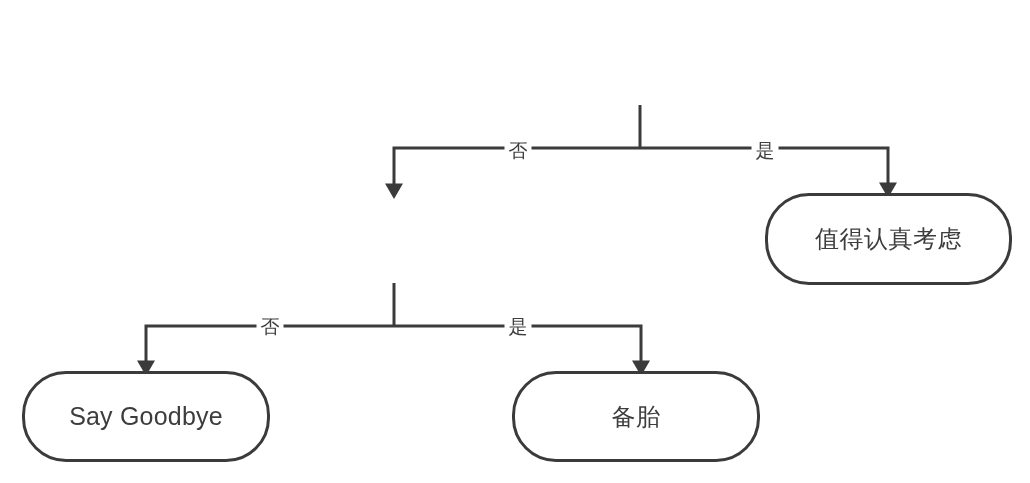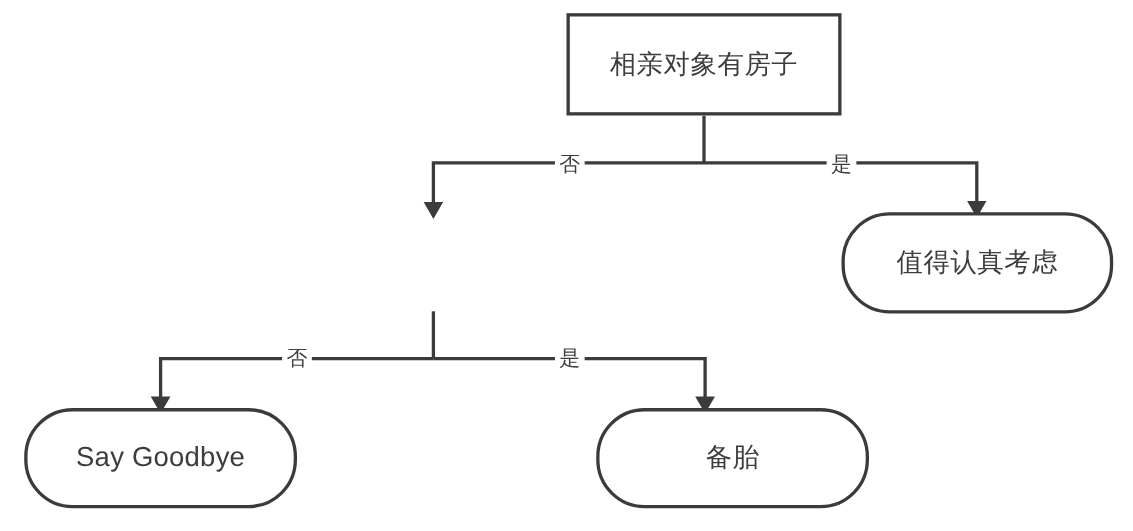--- a/index.html
+++ b/index.html
@@ -77,34 +77,31 @@
 
     <path d="M640,148 L394,148 L394,190" stroke="#3b3b3b" stroke-width="3" fill="none" marker-end="url(#arrow)"></path>
     <path d="M640,148 L888,148 L888,189" stroke="#3b3b3b" stroke-width="3" fill="none" marker-end="url(#arrow)"></path>
 
     <path d="M394,283 L394,326" stroke="#3b3b3b" stroke-width="3" fill="none"></path>
 
     <path d="M394,326 L146,326 L146,367" stroke="#3b3b3b" stroke-width="3" fill="none" marker-end="url(#arrow)"></path>
     <path d="M394,326 L641,326 L641,367" stroke="#3b3b3b" stroke-width="3" fill="none" marker-end="url(#arrow)"></path>
   </svg>
 
-  <div class="node" style="left:515px; top:12px; width:250px; height:93px;">
-    <span class="node-label">相亲对象有房子</span>
-  </div>
 
 
   <div class="node rounded" style="left:22px; top:371px; width:248px; height:91px;">
     <span class="node-label latin">Say Goodbye</span>
   </div>
 
   <div class="node rounded" style="left:765px; top:193px; width:247px; height:92px;">
     <span class="node-label">值得认真考虑</span>
   </div>
 
-  <div class="node rounded" style="left:542px; top:371px; width:248px; height:91px;">
+  <div class="node rounded" style="left:512px; top:371px; width:248px; height:91px;">
     <span class="node-label">备胎</span>
   </div>
 
   <div class="edge-label" style="left:518px; top:150px;">否</div>
   <div class="edge-label" style="left:765px; top:150px;">是</div>
   <div class="edge-label" style="left:270px; top:326px;">否</div>
   <div class="edge-label" style="left:518px; top:326px;">是</div>
 
 </div>
 

